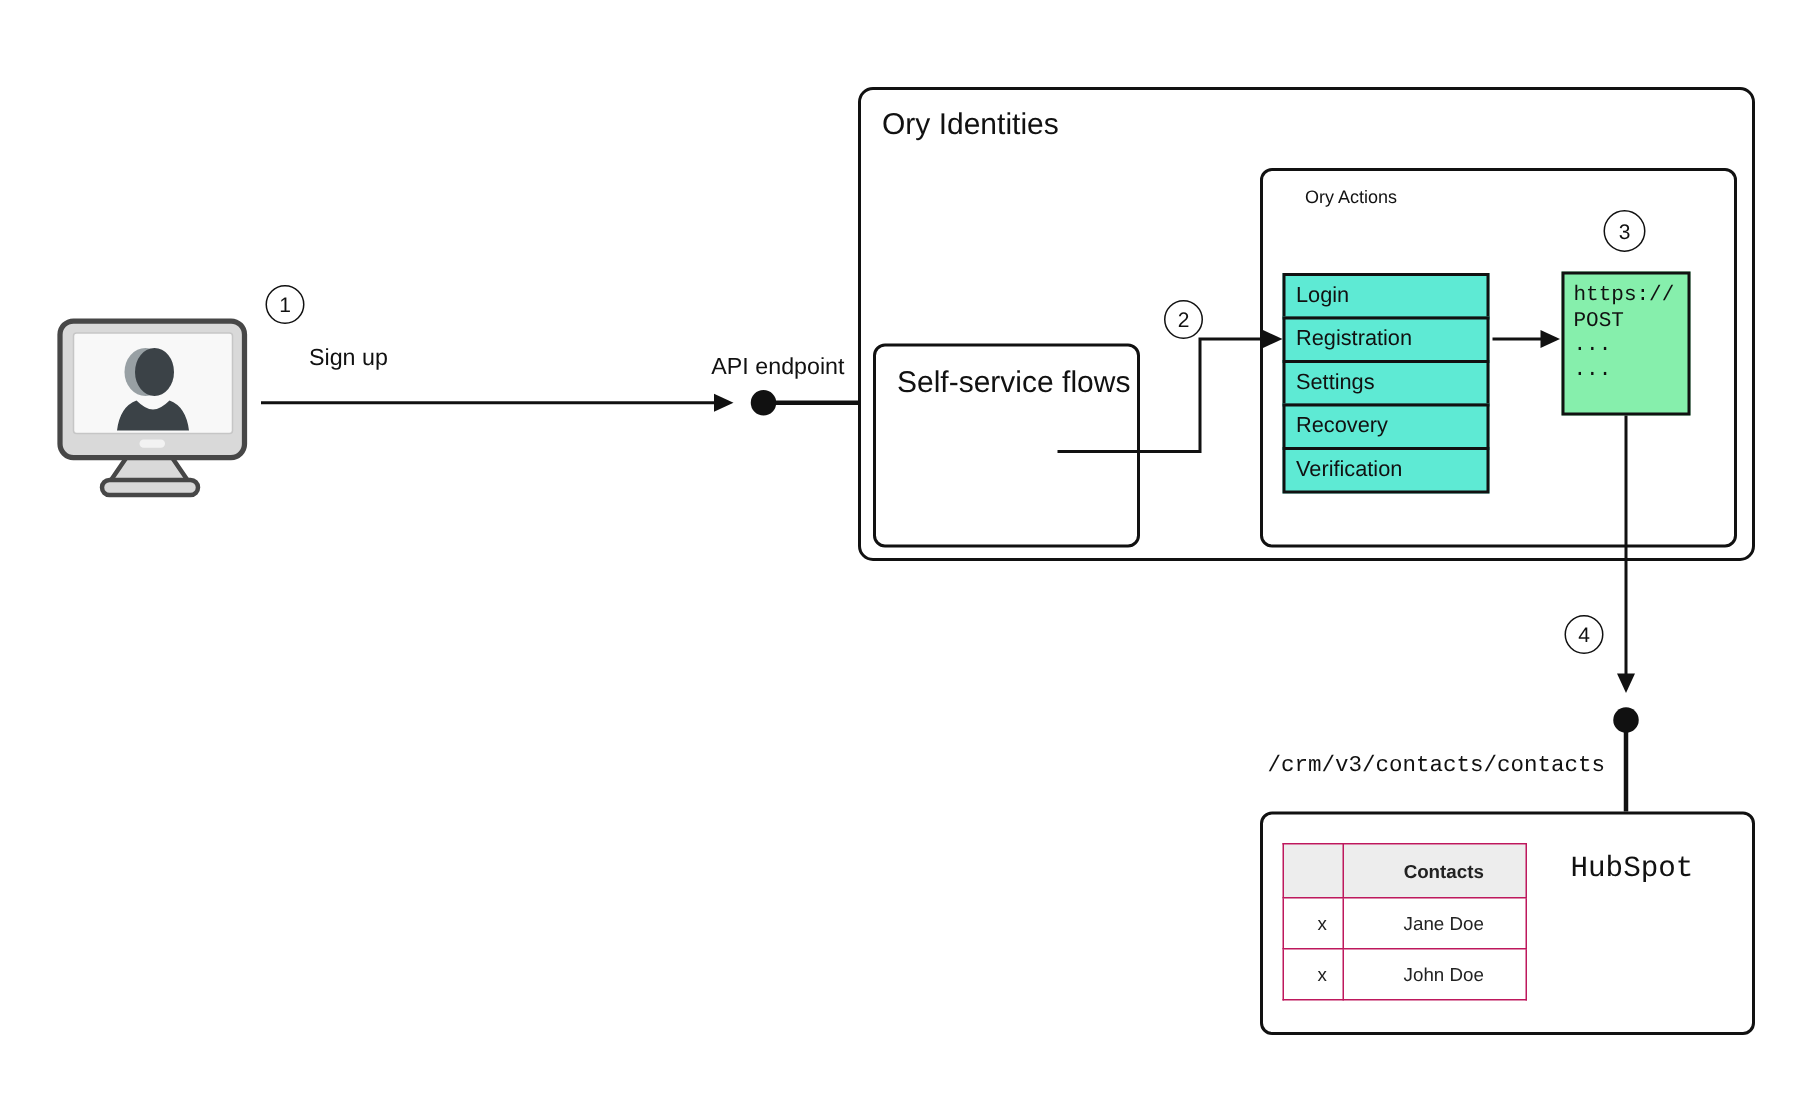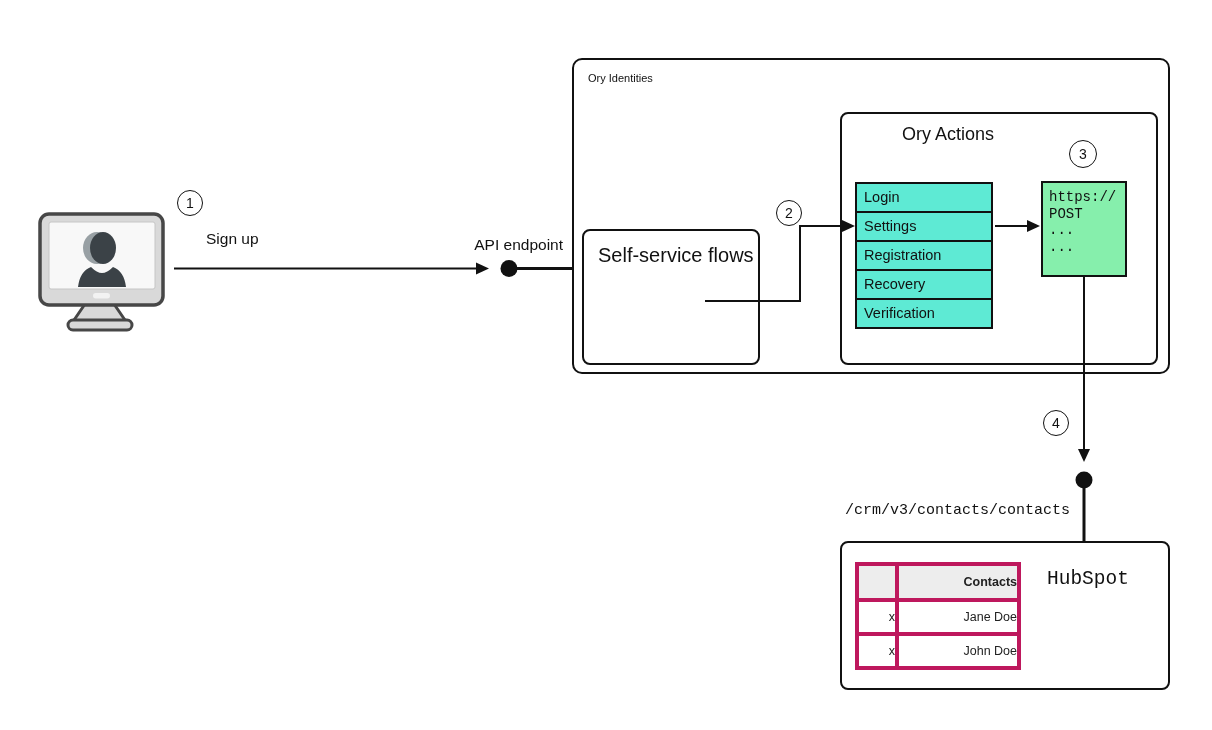--- a/index.html
+++ b/index.html
@@ -102,23 +102,23 @@
   
   .contacts-table {
     position: absolute;
     left: 855px;
     top: 562px;
     border-collapse: collapse;
     font-size: 12.5px;
     color: #222222;
   }
   .contacts-table td, .contacts-table th {
-    border: 4px solid #be185d;
-    box-sizing: border-box;
-    text-align: right;
+    border: 1px solid #be185d;
+    box-sizing: border-box;
+    text-align: center;
     padding: 0 0 0 12px;
     background: #ffffff;
   }
   .contacts-table th { background: #ededed; font-weight: bold; }
   .contacts-table .col-mark { width: 40px; }
   .contacts-table .col-name { width: 122px; }
   .contacts-table tr { height: 34px; }
   .contacts-table tr.head-row { height: 36px; }
 
   svg.connector-layer {
@@ -128,35 +128,35 @@
     height: 730px;
     pointer-events: none;
   }
 </style>
 </head>
 <body>
 
 <div class="canvas">
 
   <div class="dbox" style="left:572px; top:58px; width:598px; height:316px; border-radius:10px;">
-    <div class="box-title" style="left:14px; top:12px; font-size:11px;">Ory Identities</div>
+    <div class="box-title" style="left:14px; top:12px; font-size:20px;">Ory Identities</div>
   </div>
 
   <div class="dbox" style="left:582px; top:229px; width:178px; height:136px; border-radius:8px;">
     <div class="box-title" style="left:14px; top:13px; font-size:20px;">Self-service flows</div>
   </div>
 
   <div class="dbox" style="left:840px; top:112px; width:318px; height:253px; border-radius:8px;">
-    <div class="box-title" style="left:28px; top:10px; font-size:18px;margin-left:32px;">Ory Actions</div>
+    <div class="box-title" style="left:28px; top:10px; font-size:12px;">Ory Actions</div>
   </div>
 
   <div class="flow-list">
     <div class="flow-row">Login</div>
+    <div class="flow-row">Registration</div>
     <div class="flow-row">Settings</div>
-    <div class="flow-row">Registration</div>
     <div class="flow-row">Recovery</div>
     <div class="flow-row">Verification</div>
   </div>
 
   <div class="code-box">https://
 POST
 ...
 ...</div>
 
   <div class="dbox" style="left:840px; top:541px; width:330px; height:149px; border-radius:8px;">

